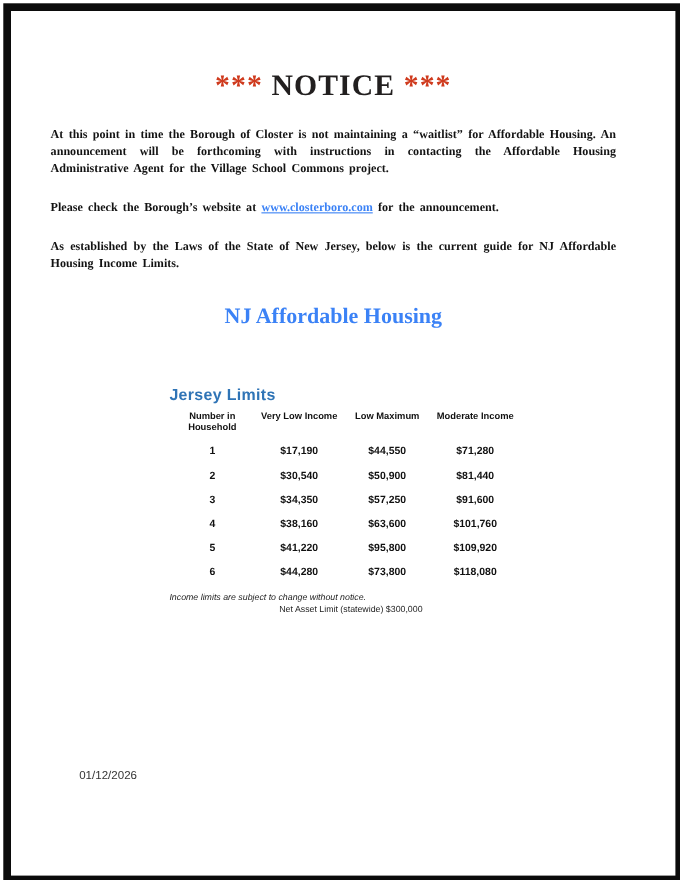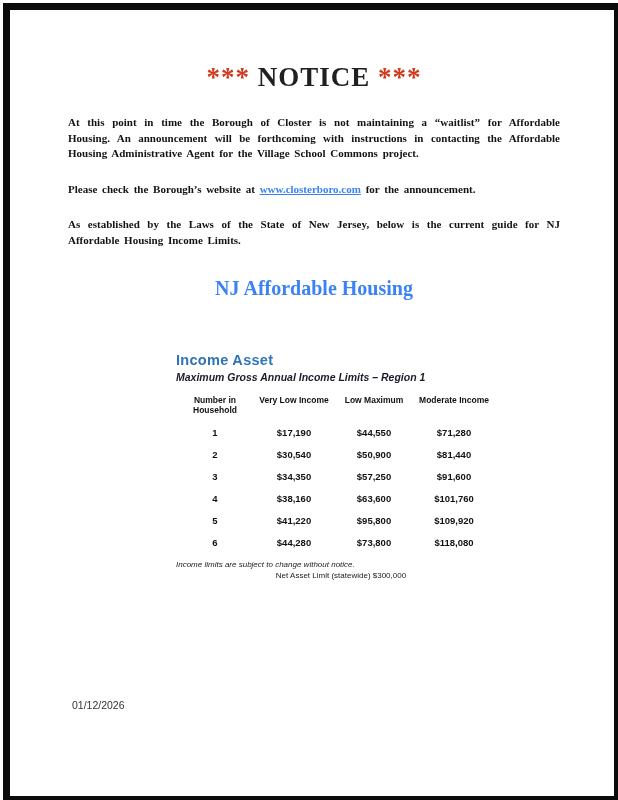--- a/index.html
+++ b/index.html
@@ -19,21 +19,21 @@
     height: 786px;
     border: 7px solid #0b0b0b;
     background: #ffffff;
     box-sizing: content-box;
     overflow: hidden;
   }
   .page-inner {
     position: relative;
     width: 100%;
     height: 100%;
-    padding: 38px 54px 0 58px;
+    padding: 38px 54px 0 36px;
     box-sizing: border-box;
   }
   .notice-title {
     text-align: center;
     font-size: 27px;
     font-weight: bold;
     letter-spacing: 1px;
     margin: 14px 0 22px 0;
     color: #221f1f;
   }
@@ -140,22 +140,21 @@
 
     <p class="body-par">At this point in time the Borough of Closter is not maintaining a “waitlist” for Affordable Housing.  An announcement will be forthcoming with instructions in contacting the Affordable Housing Administrative Agent for the Village School Commons project.</p>
 
     <p class="body-par"><span>Please check the Borough’s website at </span><a class="body-link">www.closterboro.com</a><span> for the announcement.</span></p>
 
     <p class="body-par">As established by the Laws of the State of New Jersey, below is the current guide for NJ Affordable Housing Income Limits.</p>
 
     <div class="section-heading">NJ Affordable Housing</div>
 
     <div class="income-block">
-      <div class="income-heading">Income Asset</div>
-      <div class="income-subtitle">Maximum Gross Annual Income Limits – Region 1</div>
+      <div class="income-heading">Jersey Limits</div>
 
       <table class="income-table">
         <thead>
           <tr>
             <th class="col-household">Number in Household</th>
             <th>Very Low Income</th>
             <th>Low Maximum</th>
             <th>Moderate Income</th>
           </tr>
         </thead>

